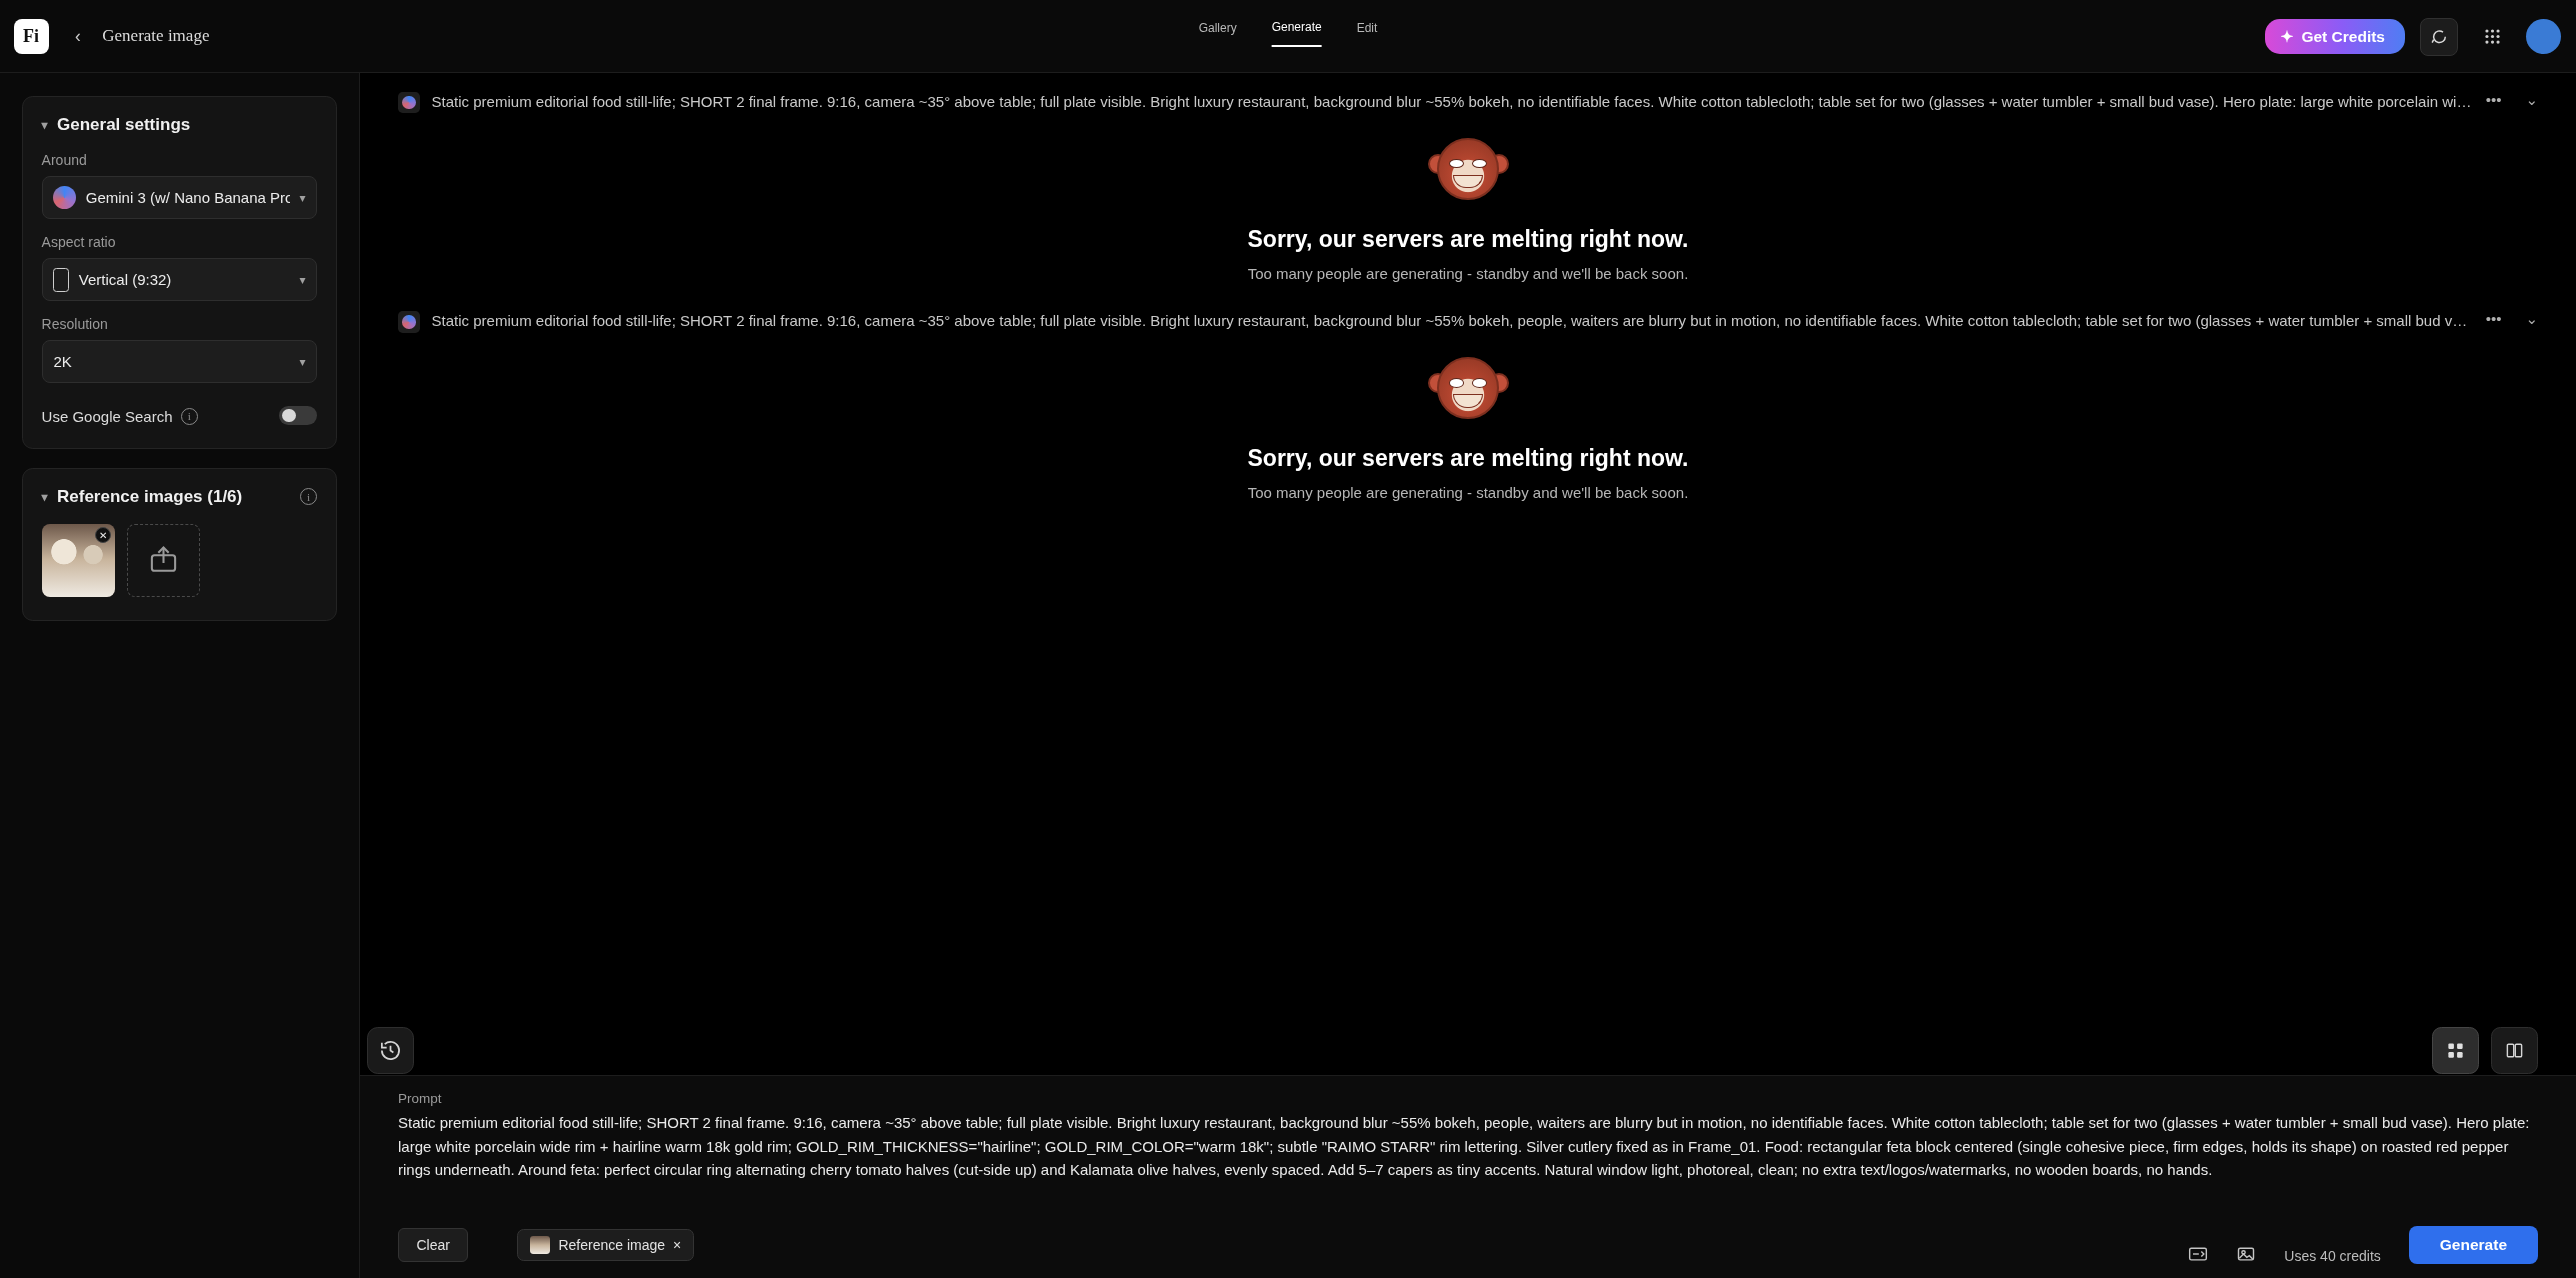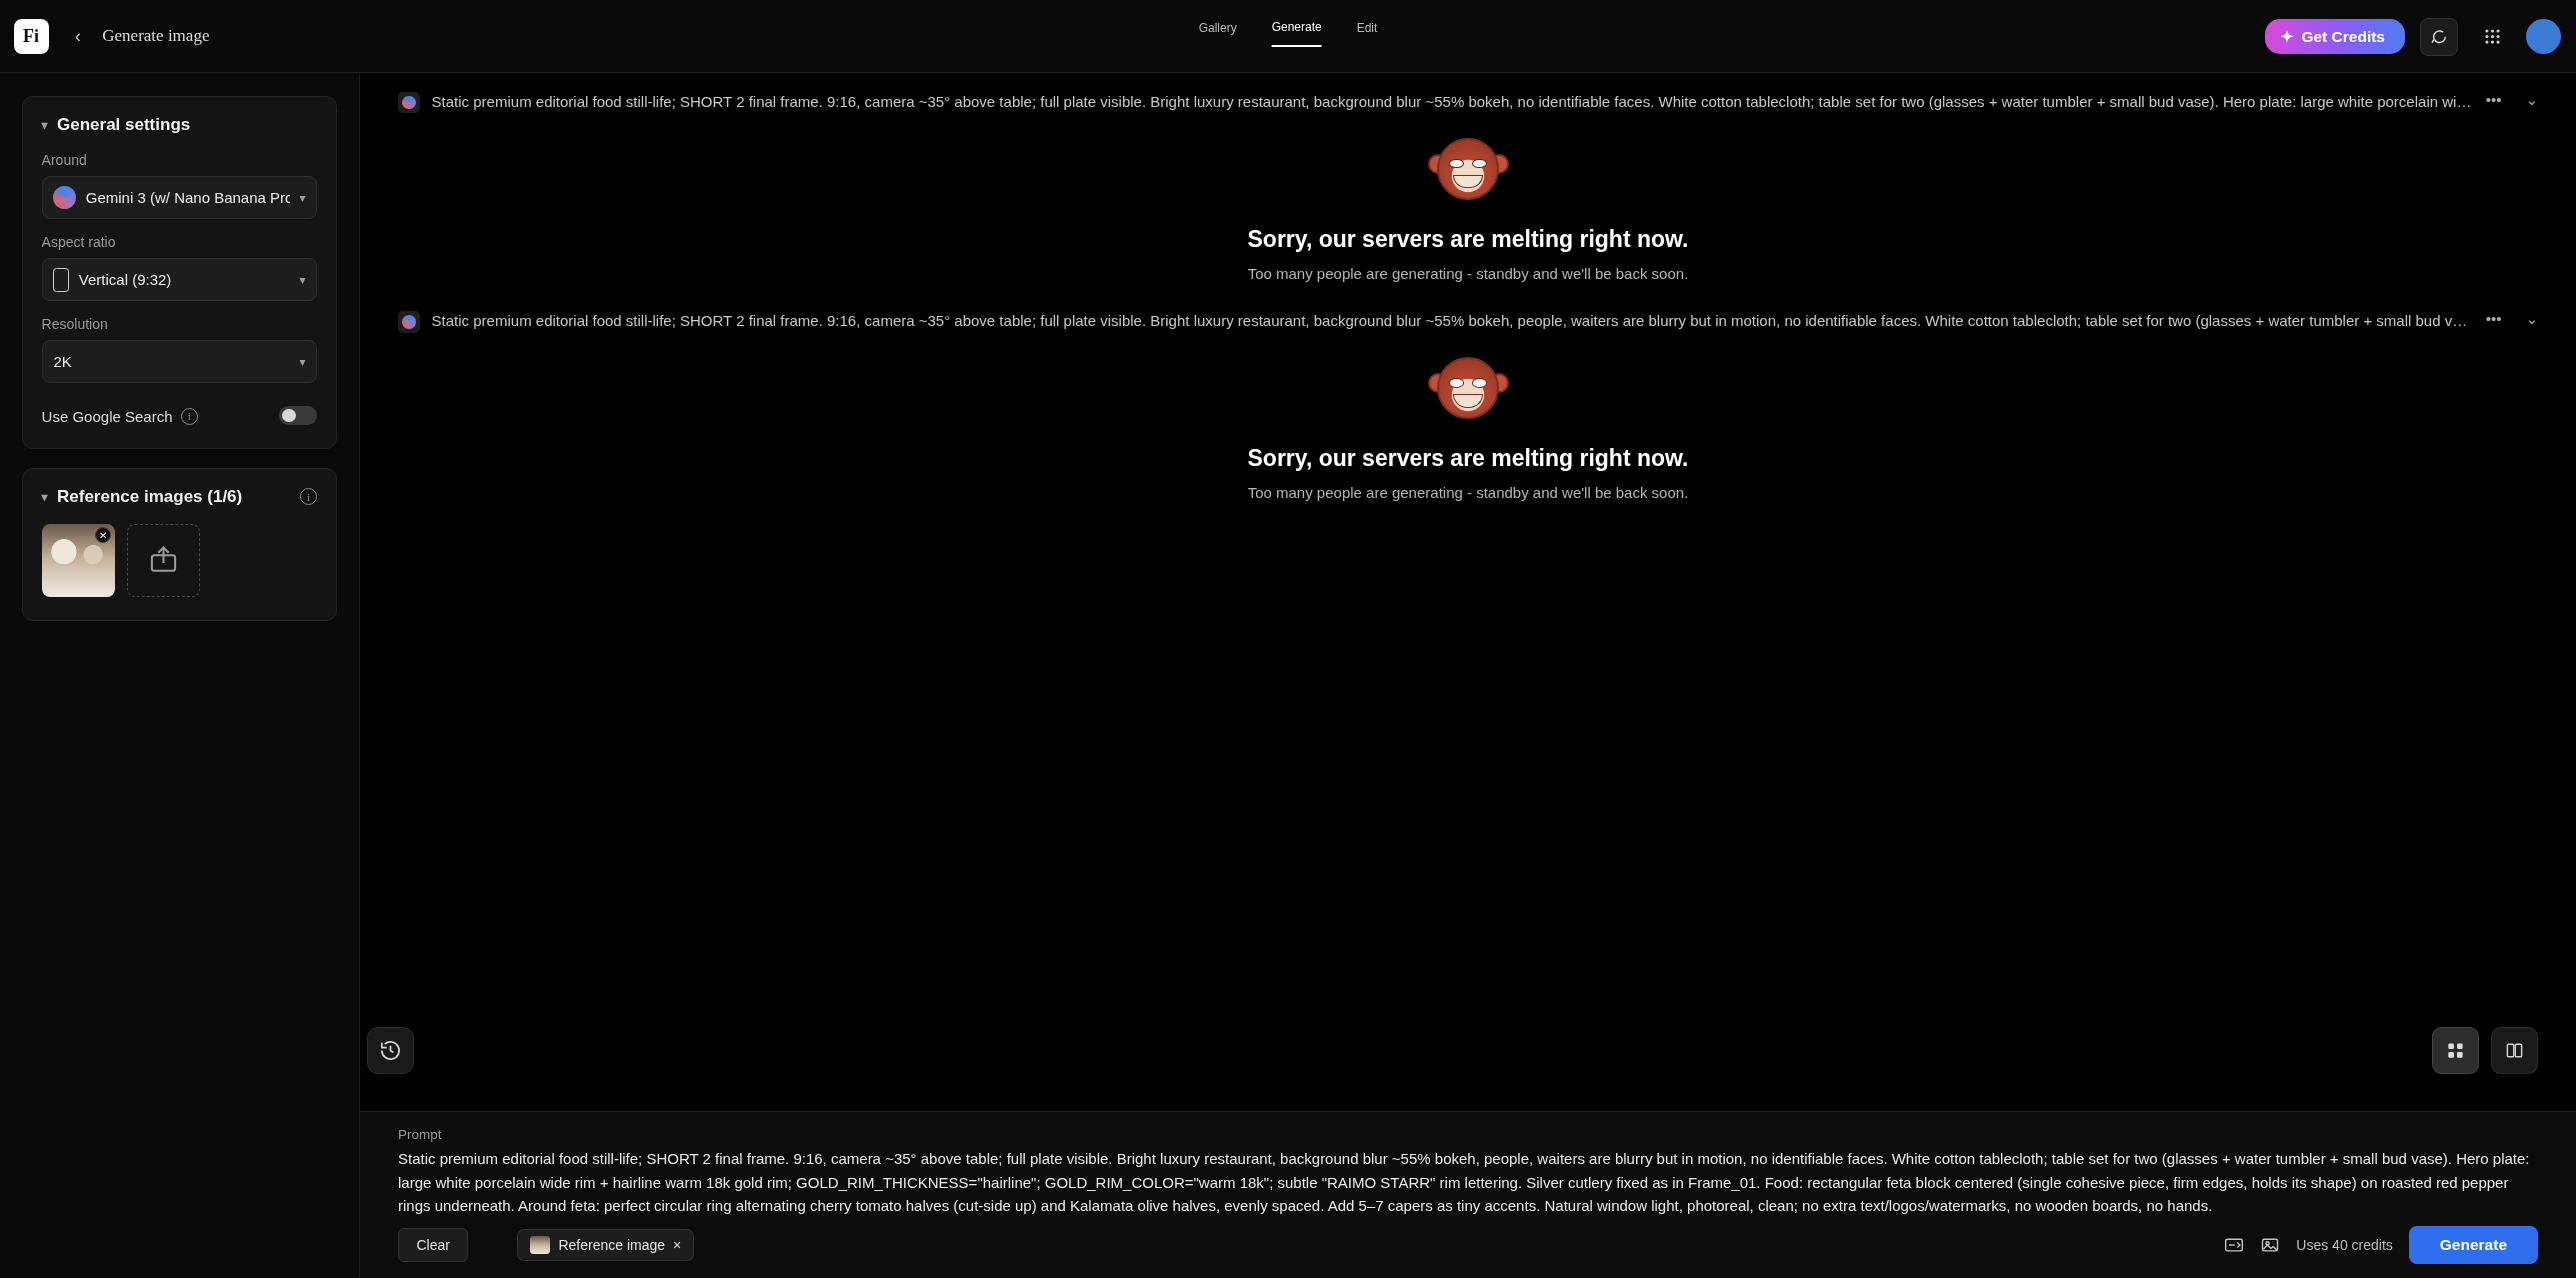--- a/index.html
+++ b/index.html
@@ -191,21 +191,21 @@
   }
   .vt {
     width: 47px; height: 47px; border-radius: 9.4px; background: #1a1a1a;
     border: 0.7px solid #2e2e2e; display: flex; align-items: center; justify-content: center;
     color: #d5d5d5;
   }
   .vt.active { background: #2d2d2d; border-color: #454545; }
 
   
   .promptbar {
-    position: absolute; left: 360px; bottom: 0; width: 2216px; height: 168px;
+    position: absolute; left: 360px; bottom: 0; width: 2216px; height: 204px;
     background: #0c0c0c; border-top: 0.7px solid #1d1d1d; padding: 15px 38px 0 38px;
   }
   .prompt-label { font-size: 13.5px; color: #9a9a9a; margin-bottom: 5.4px; }
   .prompt-text {
     font-size: 15px; line-height: 1.55; color: #eaeaea; max-height: 81px; overflow: hidden;
   }
   .prompt-row {
     position: absolute; left: 38px; right: 38px; bottom: 15px;
     display: flex; align-items: center; justify-content: space-between;
   }
@@ -216,21 +216,21 @@
   }
   .chip {
     display: flex; align-items: center; gap: 8px; background: #1d1d1d;
     border: 0.7px solid #333; border-radius: 6.7px; padding: 6.7px 12px;
     font-size: 14px; color: #e3e3e3; margin-left: 37px;
   }
   .chip .mini {
     width: 20px; height: 17.5px; border-radius: 3.4px;
     background: linear-gradient(180deg,#6d584a 0%, #c8b49c 50%, #efeae2 100%);
   }
-  .prompt-row-right { display: flex; align-items: center; gap: 16px; }
+  .prompt-row-right { display: flex; align-items: flex-end; gap: 28px; }
   .credits-text { font-size: 14px; color: #bdbdbd; }
   .generate-btn {
     background: #2f6fed; color: #fff; font-size: 15.5px; font-weight: bold;
     border: none; border-radius: 8px; padding: 10px 31px;
   }
   .sm-icon { color: #c5c5c5; display: flex; align-items: center; }
 </style>
 </head>
 <body>
 

